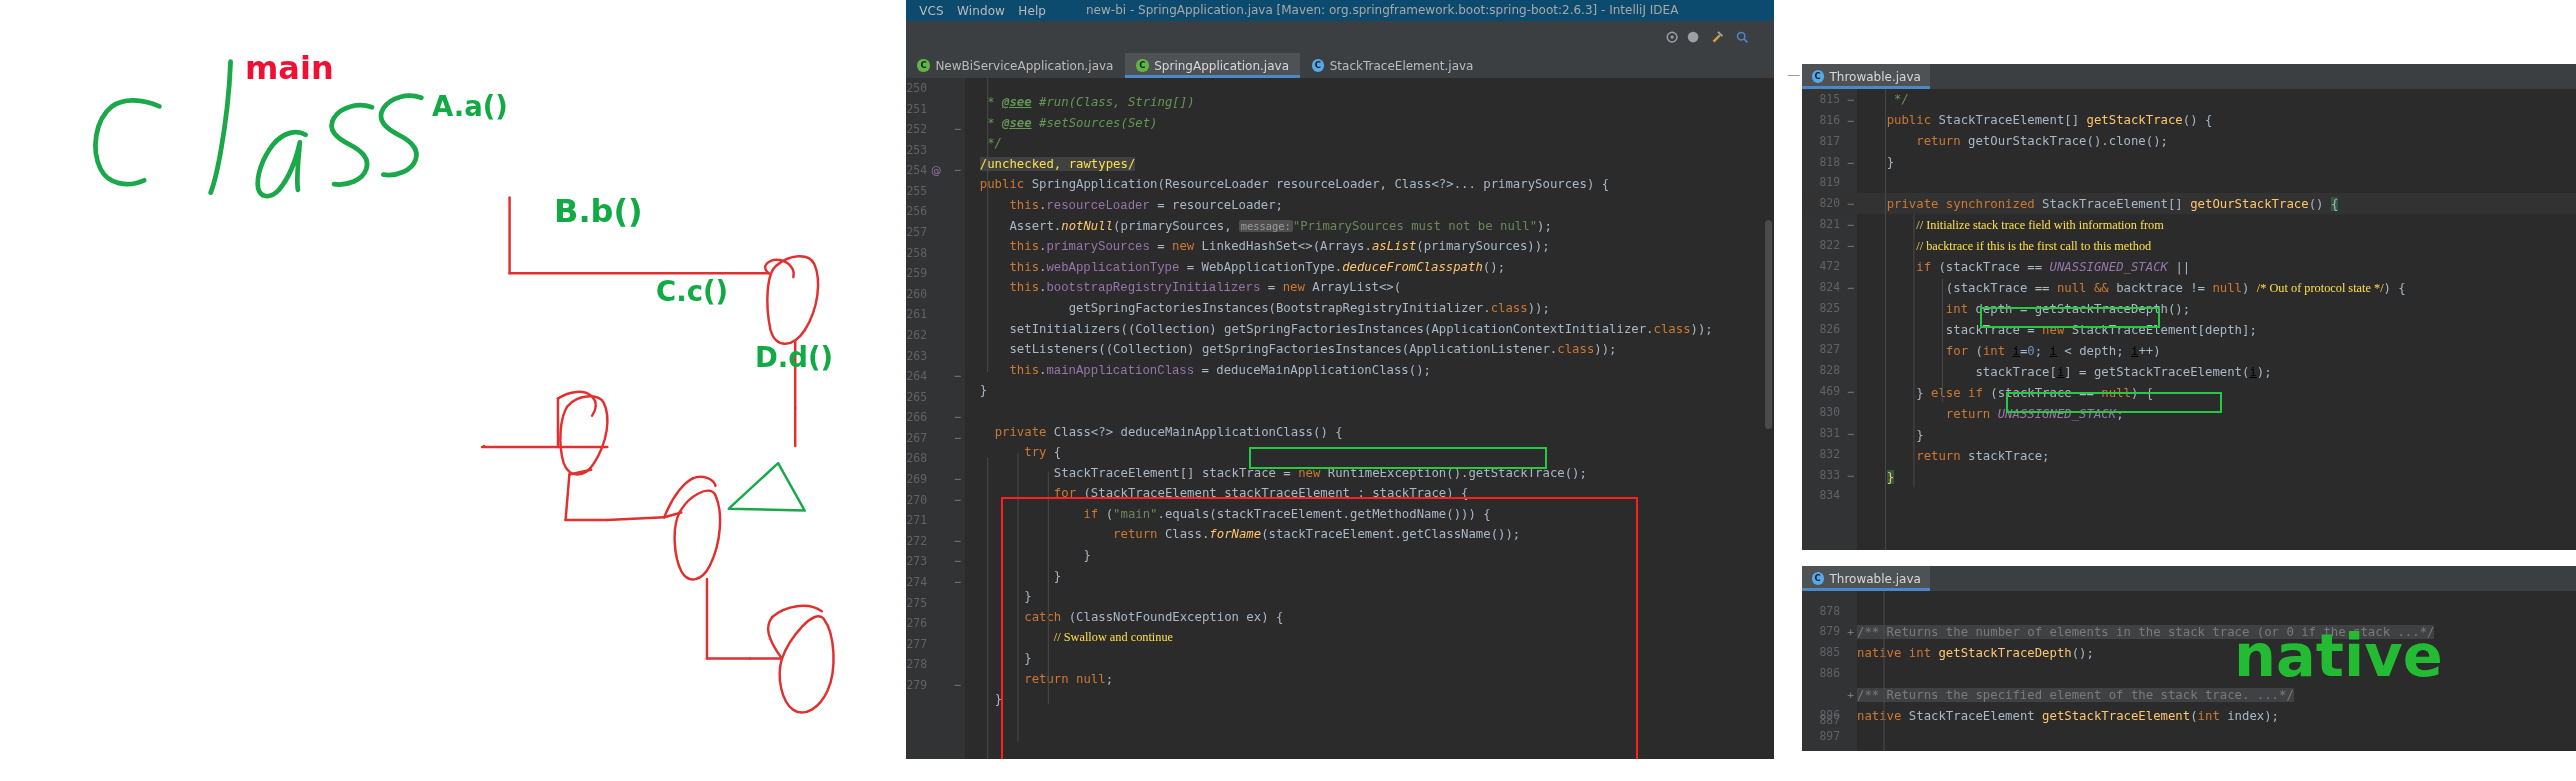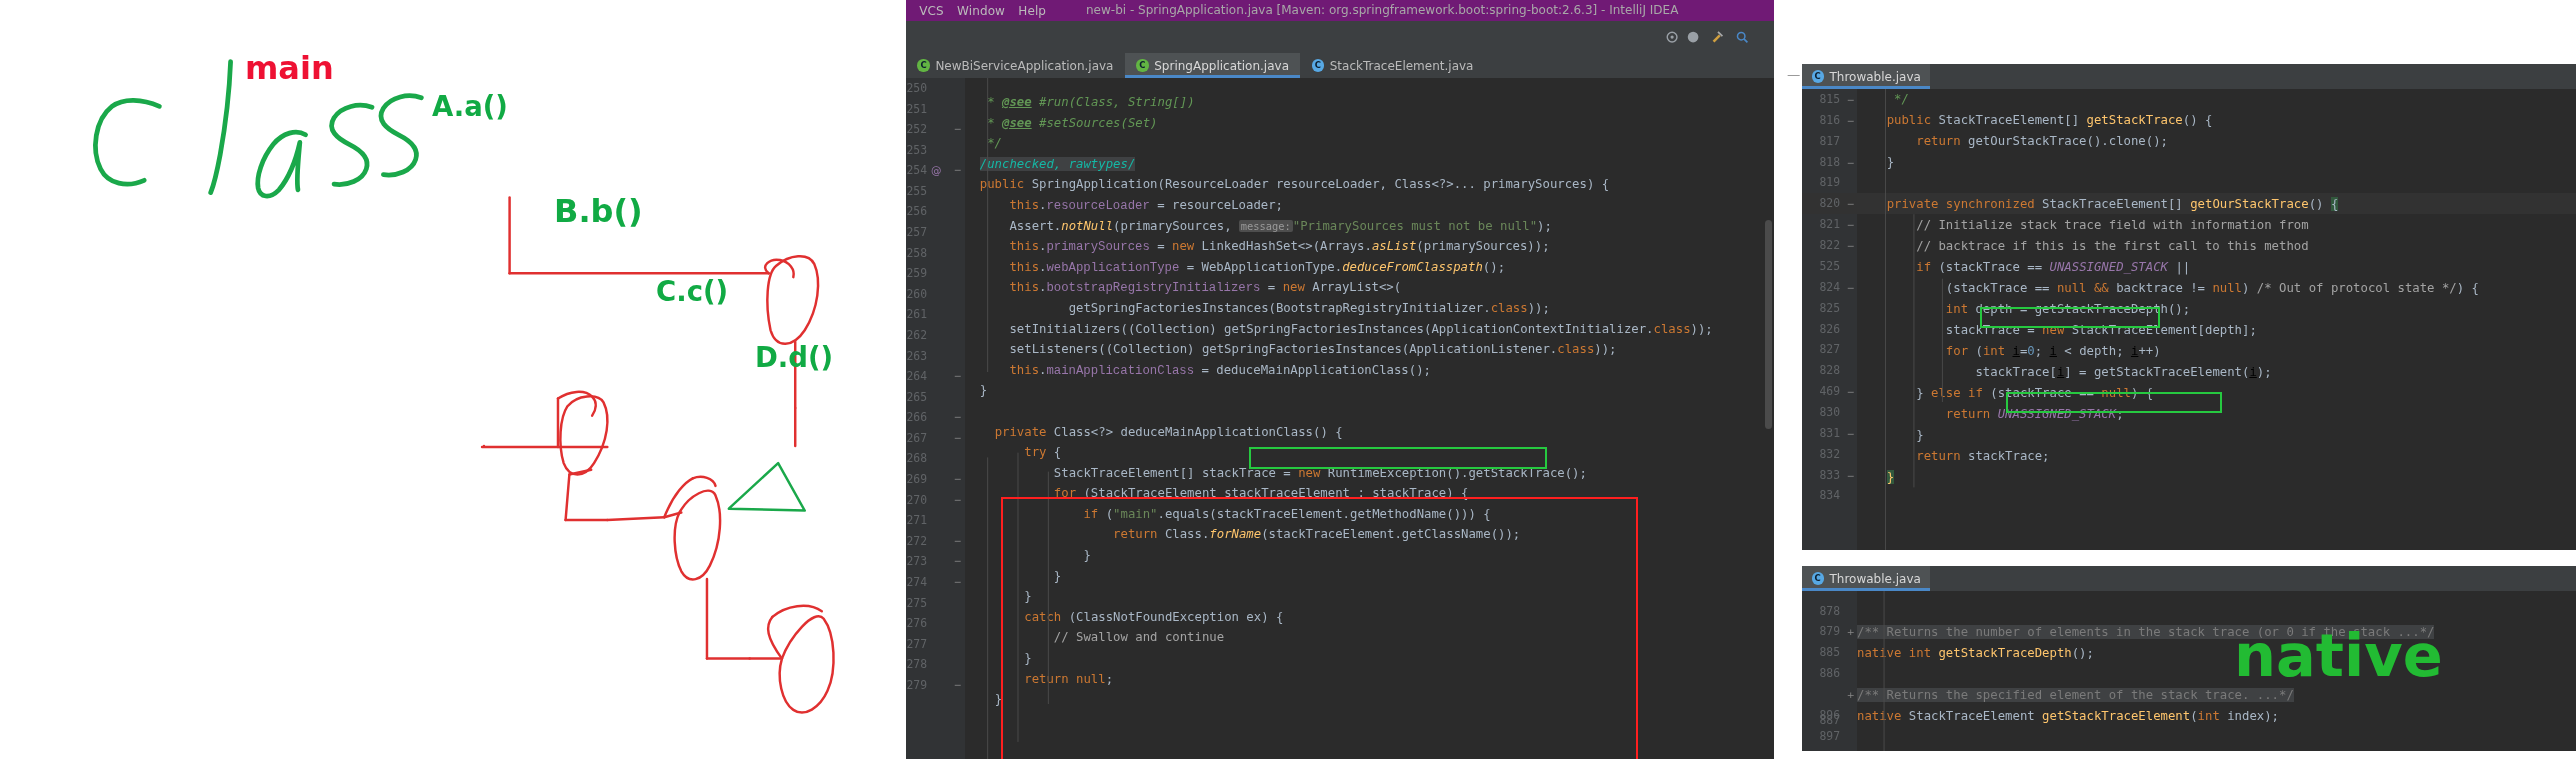--- a/index.html
+++ b/index.html
@@ -5,21 +5,21 @@
   html,body{margin:0;padding:0;background:#ffffff;}
   body{width:2576px;height:782px;position:relative;overflow:hidden;
        font-family:"DejaVu Sans",sans-serif;}
 
   
   #annotation-canvas{position:absolute;left:0;top:0;width:911px;height:782px;background:#fff;}
   .ann-label{position:absolute;font-family:"DejaVu Sans",sans-serif;font-weight:bold;white-space:nowrap;}
 
   
   #ide-window{position:absolute;left:906px;top:0;width:868px;height:759px;background:#3c3f41;}
-  #ide-menubar{position:absolute;left:0;top:0;width:868px;height:21px;background:#701a75;
+  #ide-menubar{position:absolute;left:0;top:0;width:868px;height:21px;background:#0c4a6e;
       color:#bbbbbb;font-size:12px;display:flex;align-items:center;}
   .menu-item{margin-left:13.3px;letter-spacing:0.1px;}
   #ide-title{position:absolute;left:180px;top:0;height:21px;line-height:21px;color:#a8a8a8;
       font-size:12px;white-space:nowrap;overflow:hidden;width:683px;}
   #ide-toolbar{position:absolute;left:0;top:21px;width:868px;height:32px;background:#3c3f41;}
   .tb-icon{position:absolute;top:8.5px;width:14.2px;height:14.2px;}
 
   #ide-tabs{position:absolute;left:0;top:53px;width:868px;height:25px;background:#3c3f41;display:flex;}
   .ed-tab{display:flex;align-items:center;gap:5.7px;padding:0 11.4px;height:25px;font-size:12px;
       color:#bbbbbb;position:relative;box-sizing:border-box;}
@@ -35,21 +35,21 @@
   .code-area{position:absolute;left:59px;top:0;right:0;bottom:0;}
   .line{height:20.6px;line-height:20.6px;white-space:pre;font-family:"DejaVu Sans Mono",monospace;
       font-size:12.3px;}
   .lnum{position:absolute;left:0;width:42px;text-align:right;color:#606366;font-size:11.4px;
       font-family:"DejaVu Sans Mono",monospace;height:20.6px;line-height:20.6px;}
   .fold{position:absolute;left:47px;width:9.5px;height:20.6px;line-height:20.6px;color:#888;font-size:9.5px;text-align:center;}
   .atmark{position:absolute;left:25px;width:11.4px;height:20.6px;line-height:20.6px;color:#9876aa;font-size:10.4px;}
 
   
   .kw{color:#cc7832;}
-  .str{color:#6a8759;} .cmt{color:#a3a3a3;}
+  .str{color:#6a8759;} .cmt{color:#fde047;font-family:Liberation Serif, serif;}
   .docTag{color:#629755;font-style:italic;text-decoration:underline;font-weight:bold;}
   .docTxt{color:#629755;font-style:italic;}
   .num{color:#6897bb;} .fld{color:#9876aa;font-family:Liberation Mono, monospace;} .mth{color:#ffc66d;}
   .sta{color:#9876aa;font-style:italic;}
   .id{color:#a9b7c6;} .mitalic{color:#ffc66d;font-style:italic;}
   .param-hint{background:#4e4e4e;color:#9a9a9a;border-radius:1.9px;padding:0 1.9px;font-size:10.4px;}
   .annotation-bg{background:#3f4143;}
 
   .red-box{position:absolute;border:2.8px solid #ff1f1f;box-sizing:border-box;pointer-events:none;}
   .green-box{position:absolute;border:2.8px solid #26c940;box-sizing:border-box;pointer-events:none;}
@@ -217,21 +217,21 @@
         <div class="lnum" style="top: 556px; width: 21px; height: 20.6px; line-height: 20.6px;">277</div>
         <div class="lnum" style="top: 576px; width: 21px; height: 20.6px; line-height: 20.6px;">278</div>
         <div class="lnum" style="top: 597px; width: 21px; height: 20.6px; line-height: 20.6px;">279</div>
         <div class="fold" style="top: 597px; left: 47px; height: 20.6px; line-height: 20.6px;">−</div>
       </div>
 
     <div class="code-area">
       <div class="line" style="margin-top:14px;">  <span class="docTxt"> * </span><span class="docTag">@see</span><span class="docTxt"> #run(Class, String[])</span></div>
       <div class="line">  <span class="docTxt"> * </span><span class="docTag">@see</span><span class="docTxt"> #setSources(Set)</span></div>
       <div class="line">  <span class="docTxt"> */</span></div>
-      <div class="line">  <span class="annotation-bg" style="color:#14b8a6;font-style:italic;">/unchecked, rawtypes/</span></div>
+      <div class="line">  <span class="annotation-bg" style="color:#fde047;">/unchecked, rawtypes/</span></div>
       <div class="line">  <span class="kw">public</span> <span class="id">SpringApplication(</span><span class="id">ResourceLoader resourceLoader, Class&lt;?&gt;... primarySources) {</span></div>
       <div class="line">      <span class="kw">this</span><span class="id">.</span><span class="fld">resourceLoader</span><span class="id"> = resourceLoader;</span></div>
       <div class="line">      <span class="id">Assert.</span><span class="mitalic">notNull</span><span class="id">(primarySources, </span><span class="param-hint">message:</span><span class="str">"PrimarySources must not be null"</span><span class="id">);</span></div>
       <div class="line">      <span class="kw">this</span><span class="id">.</span><span class="fld">primarySources</span><span class="id"> = </span><span class="kw">new</span><span class="id"> LinkedHashSet&lt;&gt;(Arrays.</span><span class="mitalic">asList</span><span class="id">(primarySources));</span></div>
       <div class="line">      <span class="kw">this</span><span class="id">.</span><span class="fld">webApplicationType</span><span class="id"> = WebApplicationType.</span><span class="mitalic">deduceFromClasspath</span><span class="id">();</span></div>
       <div class="line">      <span class="kw">this</span><span class="id">.</span><span class="fld">bootstrapRegistryInitializers</span><span class="id"> = </span><span class="kw">new</span><span class="id"> ArrayList&lt;&gt;(</span></div>
       <div class="line">              <span class="id">getSpringFactoriesInstances(BootstrapRegistryInitializer.</span><span class="kw">class</span><span class="id">));</span></div>
       <div class="line">      <span class="id">setInitializers((Collection) getSpringFactoriesInstances(ApplicationContextInitializer.</span><span class="kw">class</span><span class="id">));</span></div>
       <div class="line">      <span class="id">setListeners((Collection) getSpringFactoriesInstances(ApplicationListener.</span><span class="kw">class</span><span class="id">));</span></div>
       <div class="line">      <span class="kw">this</span><span class="id">.</span><span class="fld">mainApplicationClass</span><span class="id"> = deduceMainApplicationClass();</span></div>
@@ -289,21 +289,21 @@
         <div class="lnum" style="top: 42px; width: 38px; height: 21px; line-height: 21px;">817</div>
         <div class="lnum" style="top: 63px; width: 38px; height: 21px; line-height: 21px;">818</div>
         <div class="fold" style="top: 63px; left: 44px; height: 21px; line-height: 21px;">−</div>
         <div class="lnum" style="top: 83px; width: 38px; height: 21px; line-height: 21px;">819</div>
         <div class="lnum" style="top: 104px; width: 38px; height: 21px; line-height: 21px;">820</div>
         <div class="fold" style="top: 104px; left: 44px; height: 21px; line-height: 21px;">−</div>
         <div class="lnum" style="top: 125px; width: 38px; height: 21px; line-height: 21px;">821</div>
         <div class="fold" style="top: 125px; left: 44px; height: 21px; line-height: 21px;">−</div>
         <div class="lnum" style="top: 146px; width: 38px; height: 21px; line-height: 21px;">822</div>
         <div class="fold" style="top: 146px; left: 44px; height: 21px; line-height: 21px;">−</div>
-        <div class="lnum" style="top: 167px; width: 38px; height: 21px; line-height: 21px;">525</div>
+        <div class="lnum" style="top: 167px; width: 38px; height: 21px; line-height: 21px;">472</div>
         <div class="lnum" style="top: 188px; width: 38px; height: 21px; line-height: 21px;">824</div>
         <div class="fold" style="top: 188px; left: 44px; height: 21px; line-height: 21px;">−</div>
         <div class="lnum" style="top: 209px; width: 38px; height: 21px; line-height: 21px;">825</div>
         <div class="lnum" style="top: 230px; width: 38px; height: 21px; line-height: 21px;">826</div>
         <div class="lnum" style="top: 250px; width: 38px; height: 21px; line-height: 21px;">827</div>
         <div class="lnum" style="top: 271px; width: 38px; height: 21px; line-height: 21px;">828</div>
         <div class="lnum" style="top: 292px; width: 38px; height: 21px; line-height: 21px;">469</div>
         <div class="fold" style="top: 292px; left: 44px; height: 21px; line-height: 21px;">−</div>
         <div class="lnum" style="top: 313px; width: 38px; height: 21px; line-height: 21px;">830</div>
         <div class="lnum" style="top: 334px; width: 38px; height: 21px; line-height: 21px;">831</div>

